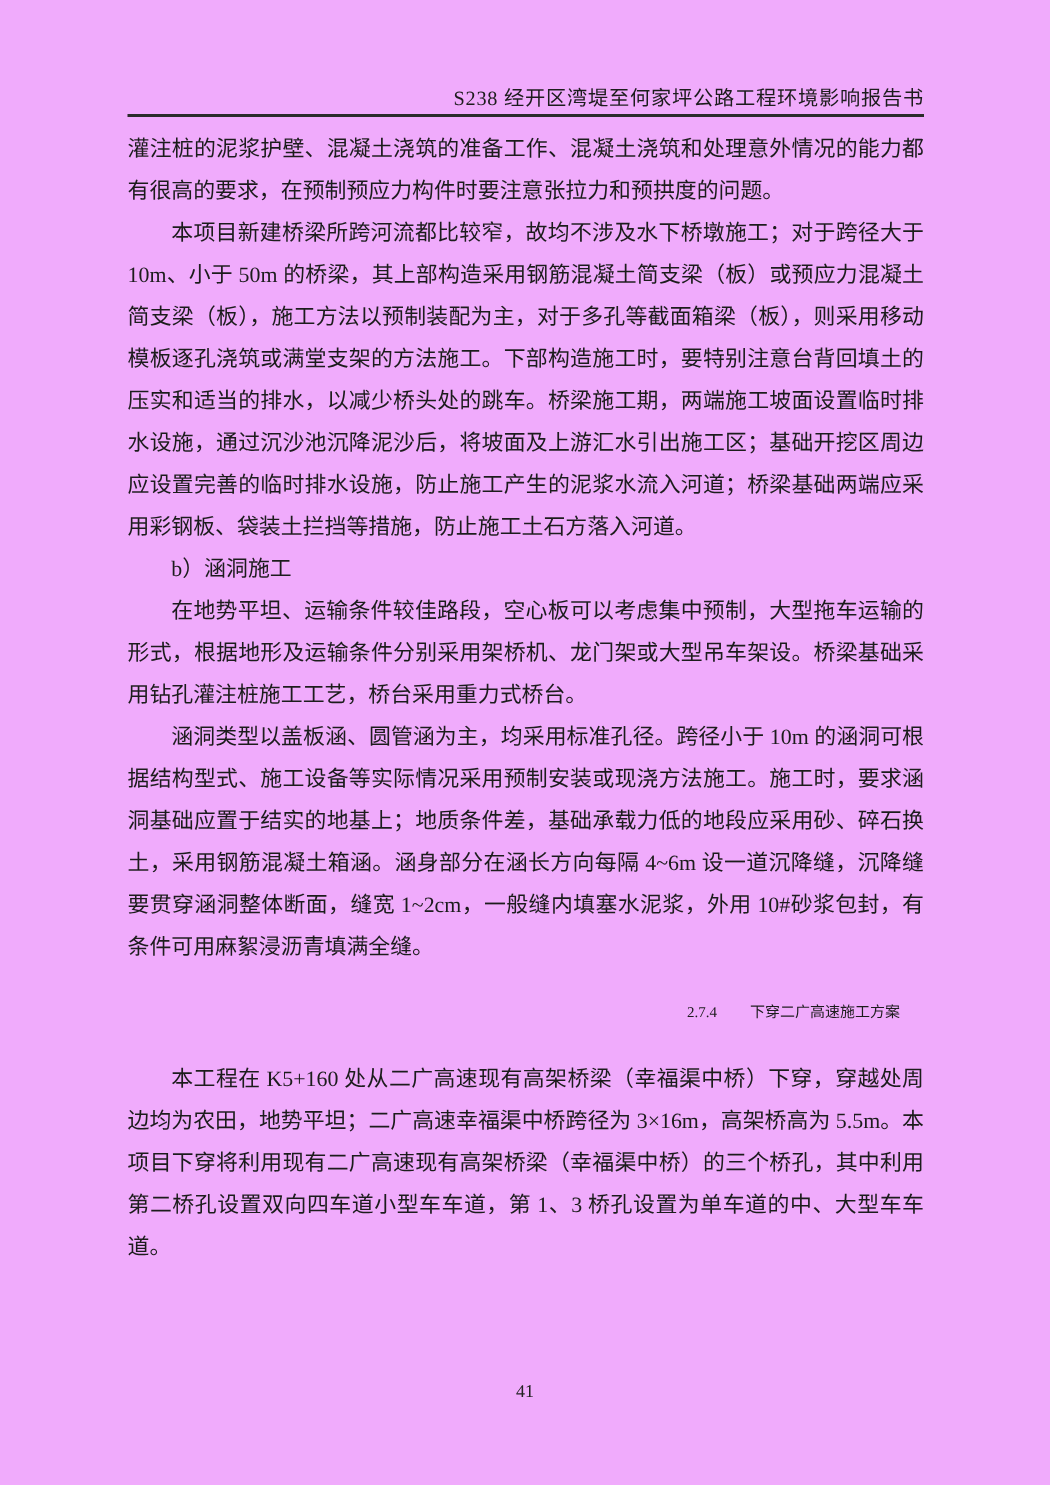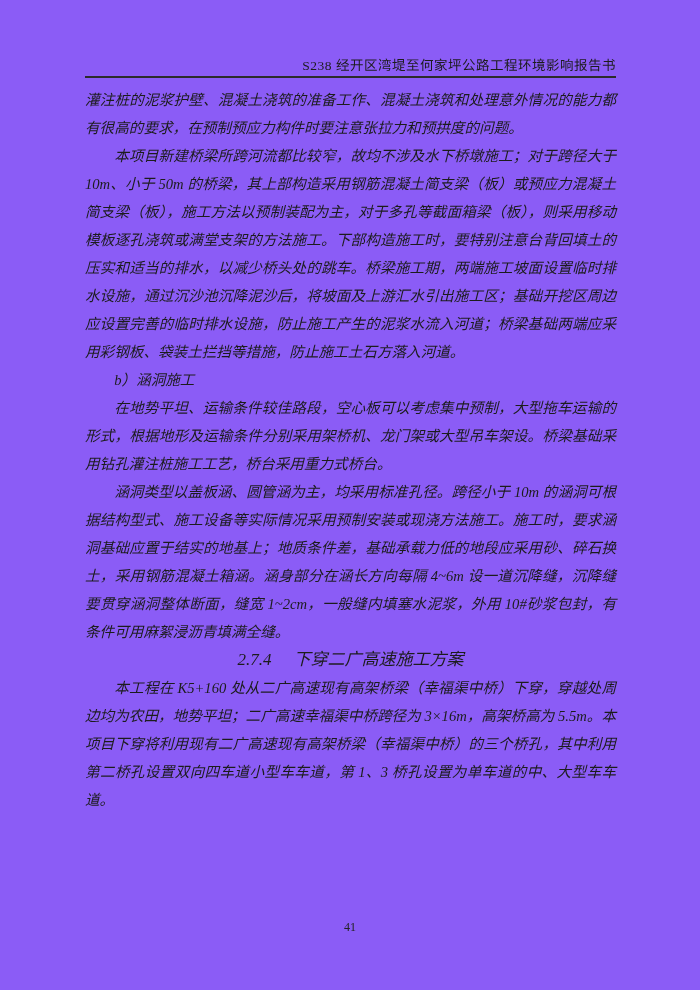--- a/index.html
+++ b/index.html
@@ -4,21 +4,21 @@
 <style>
   html, body {
     margin: 0;
     padding: 0;
     background: #ffffff;
   }
   .page {
     position: relative;
     width: 700px;
     height: 990px;
-    background: #8b5cf6;
+    background: #f0abfc;
     font-family: "Liberation Serif", "DejaVu Serif", serif;
     color: #1c1c1c;
     overflow: hidden;
   }
   .running-header {
     position: absolute;
     top: 54px;
     left: 85px;
     width: 531px;
     text-align: right;
@@ -36,35 +36,34 @@
   }
   .content {
     position: absolute;
     top: 86px;
     left: 85px;
     width: 531px;
     font-size: 14.6px;
     line-height: 28px;
     text-align: justify;
     text-justify: inter-ideograph;
-    font-style: italic;
   }
   .para {
     margin: 0;
     text-indent: 2em;
   }
   .para.flush {
     text-indent: 0;
   }
   .section-heading {
-    margin: 0;
-    font-size: 17px;
+    margin: 16px;
+    font-size: 10px;
     font-weight: normal;
     line-height: 28px;
-    text-align: center;
+    text-align: right;
   }
   .section-heading .heading-title {
     margin-left: 22px;
   }
   .footer {
     position: absolute;
     top: 920px;
     left: 0;
     width: 700px;
     text-align: center;

